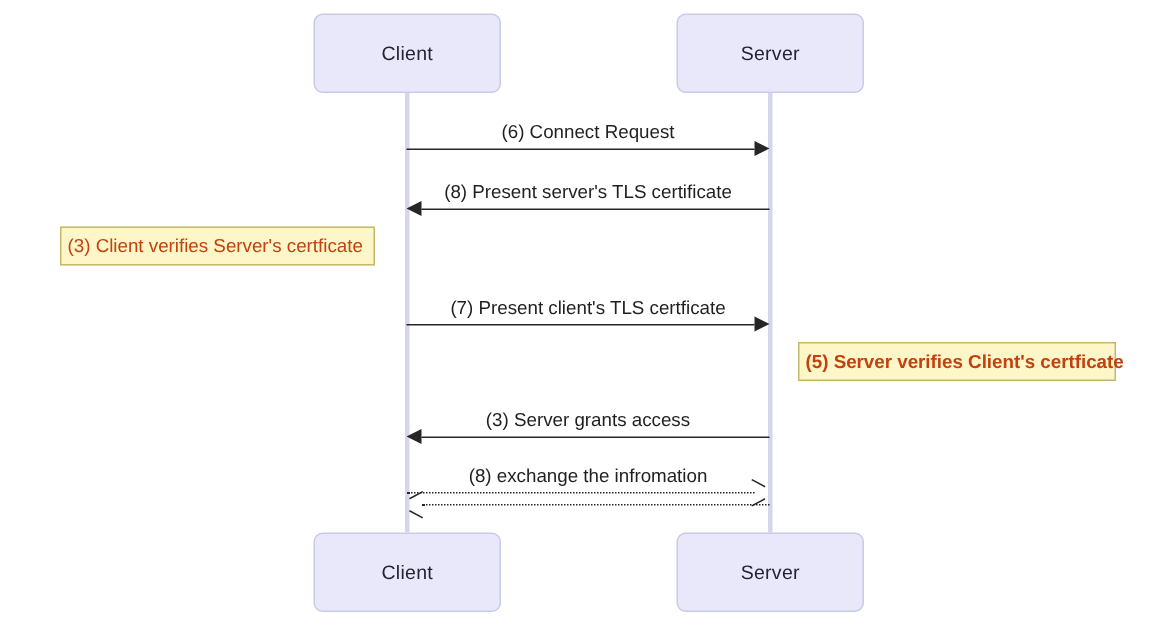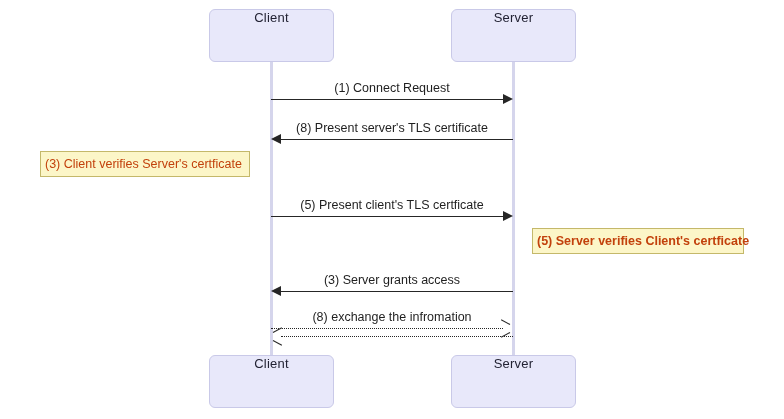--- a/index.html
+++ b/index.html
@@ -21,21 +21,21 @@
   
   .participant-box {
     position: absolute;
     width: 125px;
     height: 53px;
     background: #e8e8fa;
     border: 1px solid #c9c9e8;
     border-radius: 6px;
     box-sizing: border-box;
     display: flex;
-    align-items: flex-start;
+    align-items: center;
     justify-content: center;
   }
   .participant-label {
     font-size: 13px;
     color: #222233;
     letter-spacing: 0.2px;
   }
 
   
   .lifeline {
@@ -136,37 +136,37 @@
   <div class="participant-box" style="left:209px; top:9px;">
     <span class="participant-label">Client</span>
   </div>
   <div class="participant-box" style="left:451px; top:9px;">
     <span class="participant-label">Server</span>
   </div>
 
   <div class="message" style="left:271px; top:99px; width:242px;">
     <div class="msg-line" style="width:232px;"></div>
     <div class="head right" style="left:232px;"></div>
-    <div class="msg-label">(1) Connect Request</div>
+    <div class="msg-label">(6) Connect Request</div>
   </div>
 
   <div class="message" style="left:271px; top:139px; width:242px;">
     <div class="msg-line" style="left:10px; width:232px;"></div>
     <div class="head left" style="left:0px;"></div>
     <div class="msg-label">(8) Present server's TLS certificate</div>
   </div>
 
   <div class="note" style="left:40px; top:151px; width:210px;">
     <span class="note-label">(3) Client verifies Server's certficate</span>
   </div>
 
   <div class="message" style="left:271px; top:216px; width:242px;">
     <div class="msg-line" style="width:232px;"></div>
     <div class="head right" style="left:232px;"></div>
-    <div class="msg-label">(5) Present client's TLS certficate</div>
+    <div class="msg-label">(7) Present client's TLS certficate</div>
   </div>
 
   <div class="note" style="left:532px; top:228px; width:212px;font-weight:bold;">
     <span class="note-label">(5) Server verifies Client's certficate</span>
   </div>
 
   <div class="message" style="left:271px; top:291px; width:242px;">
     <div class="msg-line" style="left:10px; width:232px;"></div>
     <div class="head left" style="left:0px;"></div>
     <div class="msg-label">(3) Server grants access</div>

